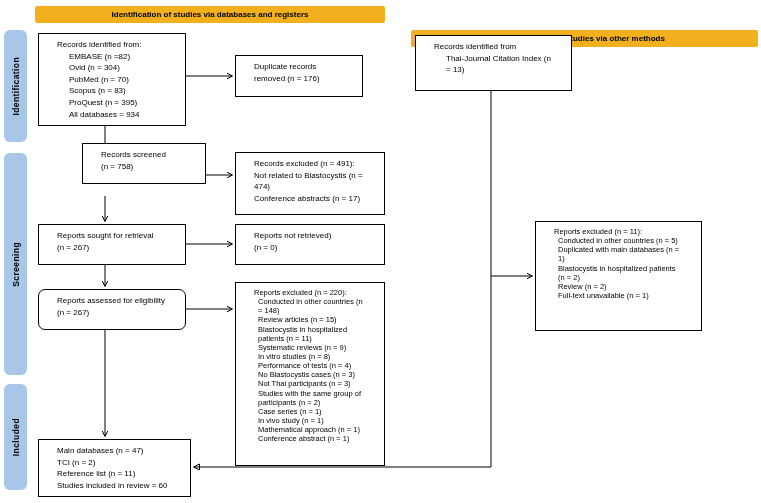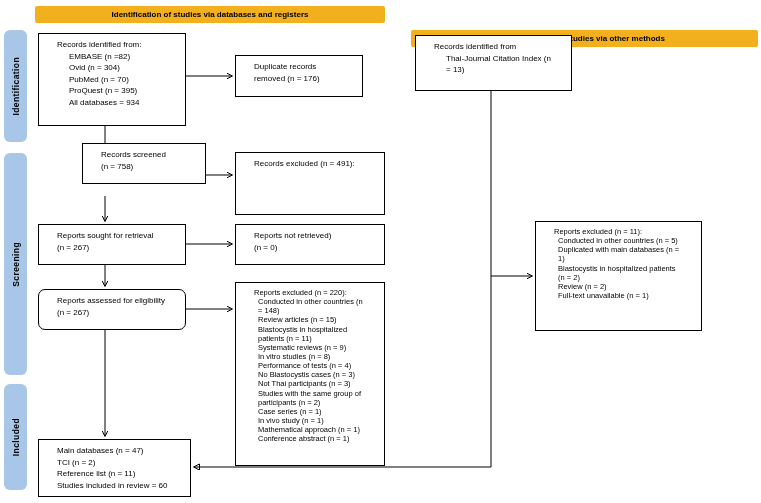--- a/index.html
+++ b/index.html
@@ -70,20 +70,21 @@
     <path d="M491,91 L491,467 L194,467" marker-end="url(#ah)"></path>
     <line x1="491" y1="276" x2="532" y2="276" marker-end="url(#ah)"></line>
   </svg>
 
   <div class="box" style="left:38px;top:33px;width:148px;min-height:93px;">
     <div>Records identified from:</div>
     <div class="items indent-lg">
         <div>EMBASE (n =82)</div>
         <div>Ovid (n = 304)</div>
         <div>PubMed (n = 70)</div>
+        <div>Scopus (n = 83)</div>
         <div>ProQuest (n = 395)</div>
         <div>All databases = 934</div>
       </div>
   </div>
 
   <div class="box" style="left:235px;top:55px;width:128px;min-height:42px;">
     <div class="items">
         <div>Duplicate records removed (n = 176)</div>
       </div>
   </div>
@@ -97,20 +98,24 @@
 
   <div class="box" style="left:38px;top:143px;width:124px;min-height:41px;margin-left:44px;">
     <div class="items">
         <div>Records screened</div>
         <div>(n = 758)</div>
       </div>
   </div>
 
   <div class="box" style="left:235px;top:152px;width:150px;min-height:63px;">
     <div>Records excluded (n = 491):</div>
+    <div class="items">
+        <div>Not related to Blastocystis (n = 474)</div>
+        <div>Conference abstracts (n = 17)</div>
+      </div>
   </div>
 
   <div class="box" style="left:38px;top:224px;width:148px;min-height:41px;">
     <div class="items">
         <div>Reports sought for retrieval</div>
         <div>(n = 267)</div>
       </div>
   </div>
 
   <div class="box" style="left:235px;top:224px;width:150px;min-height:41px;">

